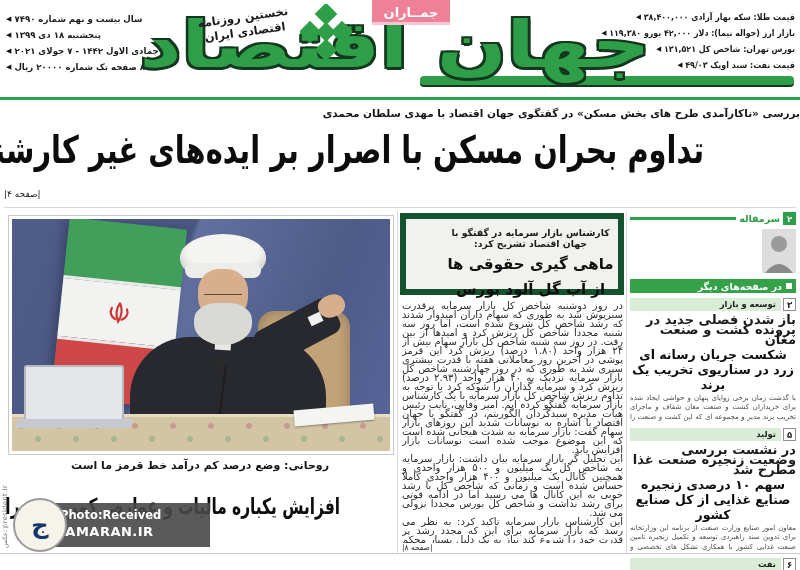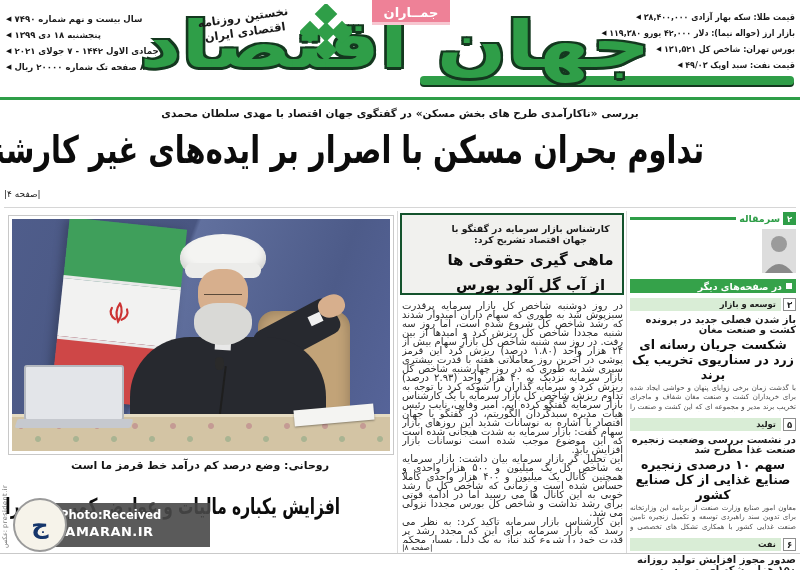--- a/index.html
+++ b/index.html
@@ -24,33 +24,33 @@
       font-size:11.5px;font-weight:bold;color:#1a1a1a;line-height:15px;transform:rotate(-8deg);z-index:3;}
   .masthead-swash{left:420px;top:76px;width:374px;height:9px;background:#2f9e48;
       border-radius:4px;box-shadow:0 2px 0 #14381f;z-index:1;}
   .knot-logo{left:300px;top:4px;z-index:3;}
   .jam-bubble{left:372px;top:0;width:78px;height:25px;background:#ee8197;color:#fff;
       font-size:13px;font-weight:bold;display:flex;align-items:center;justify-content:center;
       direction:rtl;overflow:hidden;z-index:9;box-shadow:inset 0 -3px 0 rgba(255,255,255,.55);}
   .header-rule{left:0;top:97px;width:800px;height:3px;background:#2f9e48;}
 
   
-  .lead-kicker{left:0;top:107px;width:800px;text-align:center;direction:rtl;
+  .lead-kicker{left:0;top:107px;width:800px;direction:rtl;
       font-size:10.5px;font-weight:bold;color:#151515;}
   .lead-headline{left:0;top:118px;width:800px;height:64px;line-height:64px;text-align:center;
       direction:rtl;font-size:38px;font-weight:bold;color:#0c0c0c;white-space:nowrap;
       transform:scaleX(.76);}
   .pageref4{left:4px;top:189px;font-size:9px;color:#222;direction:rtl;}
   .content-topline{left:4px;top:207px;width:792px;height:1px;background:#d6d6d6;}
   .col-divider{top:211px;width:1px;height:342px;background:#dadada;}
   .bottom-rule{left:0;top:553px;width:800px;height:1px;background:#c9c9c9;}
 
   
   .bourse-box{left:400px;top:213px;width:224px;height:82px;background:#f1f1ee;
-      border:2px solid #14532d;box-sizing:border-box;text-align:center;direction:rtl;padding-left:37px;}
+      border:6px solid #14532d;box-sizing:border-box;text-align:center;direction:rtl;padding-left:37px;}
   .bourse-kicker{margin-top:8px;font-size:9.3px;font-weight:bold;color:#1a1a1a;}
   .bourse-headline{margin-top:3px;font-size:15px;font-weight:bold;color:#0e0e0e;line-height:25px;}
   .bourse-body{left:402px;top:301px;width:221px;height:242px;direction:rtl;overflow:hidden;}
   .bourse-body p{margin:0;font-size:10px;line-height:9px;color:#2b2b2b;text-align:justify;}
   .pageref8{left:402px;top:543px;width:221px;direction:rtl;text-align:left;font-size:7.5px;color:#222;}
 
   
   .sidebar{left:630px;top:212px;width:166px;height:358px;direction:rtl;overflow:hidden;}
   .ed-head{display:flex;align-items:center;height:13px;margin-bottom:4px;}
   .ed-num{width:13px;height:13px;background:#2f9e48;color:#fff;font-size:8.5px;font-weight:bold;
@@ -64,21 +64,21 @@
   .ed-author{font-size:7px;color:#333;margin-top:3px;display:flex;align-items:center;gap:2px;}
   .ed-author .sq{color:#2f9e48;font-size:6px;}
   .other-bar{height:14px;background:#35a24a;display:flex;align-items:center;gap:4px;
       padding:0 4px;color:#fff;font-size:9.5px;font-weight:bold;margin-bottom:5px;}
   .white-sq{width:6px;height:6px;background:#fff;flex:0 0 auto;}
   .sec-head{display:flex;align-items:center;height:13px;}
   .sec-num{width:13px;height:13px;background:#fff;border:1px solid #8f8f8f;box-sizing:border-box;
       color:#222;font-size:8.5px;font-weight:bold;display:flex;align-items:center;justify-content:center;flex:0 0 auto;}
   .sec-bar{flex:1;background:#d9edd6;height:13px;line-height:13px;font-size:8.4px;font-weight:bold;
       color:#1b1b1b;padding-right:5px;margin-right:2px;}
-  .side-kicker{margin-top:4px;font-size:10px;font-weight:bold;color:#1c1c1c;line-height:10px;}
+  .side-kicker{margin-top:4px;font-size:13px;font-weight:bold;color:#1c1c1c;line-height:10px;}
   .side-headline{margin-top:2px;font-size:12.5px;font-weight:bold;color:#0e0e0e;text-align:center;line-height:15px;}
   .side-body{margin-top:2px;margin-bottom:6px;font-size:7px;line-height:9.3px;color:#4a4a4a;
       text-align:justify;max-height:28px;overflow:hidden;}
 
   
   .photo-frame{left:8px;top:215px;width:386px;height:240px;background:#fff;border:1px solid #c8c8c8;
       box-sizing:border-box;padding:3px;}
   .photo-inner{position:relative;width:100%;height:100%;overflow:hidden;
       background:linear-gradient(110deg,#4f5d8b 0%,#495681 40%,#61709e 41%,#4d5b89 75%,#57659b 100%);}
   .flag{position:absolute;left:48px;top:4px;width:118px;height:180px;transform:rotate(6deg);

